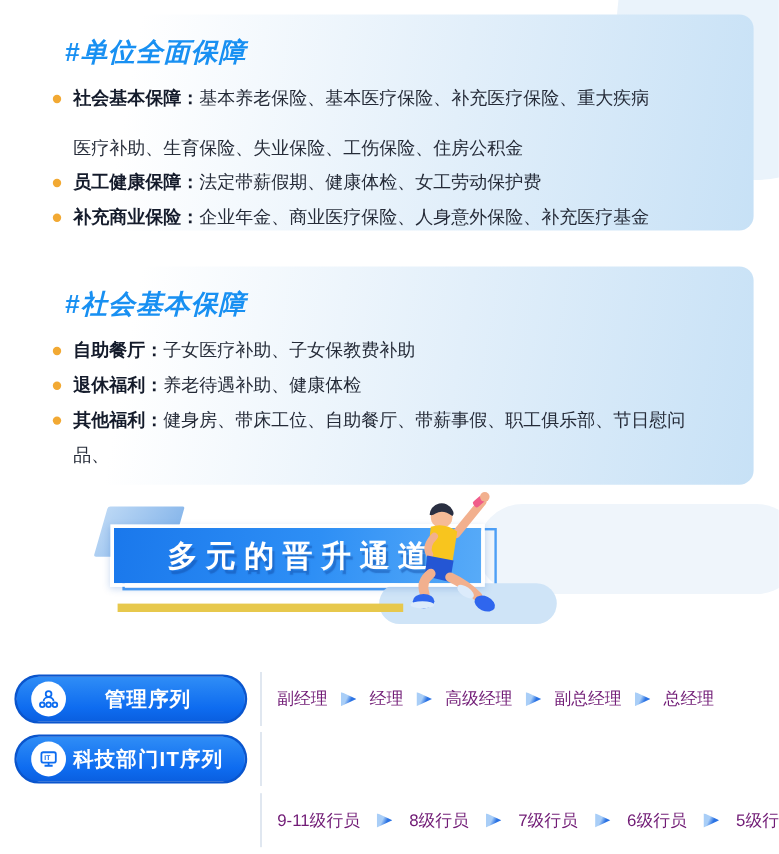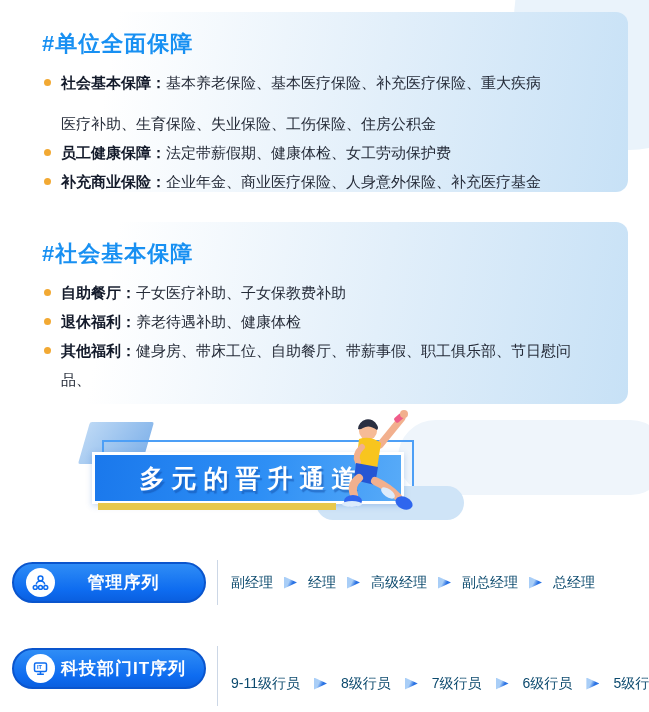--- a/index.html
+++ b/index.html
@@ -13,58 +13,58 @@
   .blob-mid{position:absolute;left:398px;top:420px;width:270px;height:75px;border-radius:45px;background:#eff5fb;}
 
   
   .card{
     position:absolute;left:30px;width:598px;border-radius:12px;box-sizing:border-box;
     background:linear-gradient(100deg,#ffffff 14%,#e2effa 58%,#c7e1f6 100%);
     padding:15px 38px 0 10px;
   }
   #card1{top:12px;height:180px;}
   #card2{top:222px;height:182px;}
-  .card h2{margin:2px 0 9px 2px;font-size:22px;font-weight:bold;color:#1890f2;letter-spacing:1px;}
+  .card h2{margin:2px 0 9px 14px;font-size:22px;font-weight:bold;color:#1890f2;letter-spacing:1px;font-style:italic;}
   .item{position:relative;padding-left:21px;font-size:15px;line-height:29px;color:#252b38;}
   .item .dot{position:absolute;left:4px;top:11px;width:7px;height:7px;border-radius:50%;background:#f2a933;}
   .item b{font-weight:bold;color:#141b2b;}
   .item .l2{display:block;margin-top:12px;}
 
   
   .banner{position:absolute;left:78px;top:412px;width:360px;height:104px;}
   .flag{position:absolute;left:6px;top:10px;width:64px;height:42px;border-radius:2px;
     background:linear-gradient(115deg,#bcd8f5,#7fb1e9);transform:skewX(-16deg);}
   .box-echo{position:absolute;left:24px;top:28px;width:312px;height:52px;border:2px solid #4d9ff6;box-sizing:border-box;}
-  .banner-box{position:absolute;left:14px;top:40px;width:312px;height:52px;box-sizing:border-box;
+  .banner-box{position:absolute;left:14px;top:25px;width:312px;height:52px;box-sizing:border-box;
     background:linear-gradient(100deg,#1a78ec 0%,#2e8ff5 55%,#58abf8 100%);
     border:3px solid #ffffff;box-shadow:0 2px 6px rgba(30,100,200,.25);
     display:flex;align-items:center;justify-content:center;}
   .banner-title{color:#fff;font-size:25px;font-weight:bold;letter-spacing:7px;padding-left:7px;
     text-shadow:2px 3px 1px rgba(15,70,160,.45);white-space:nowrap;}
   .gold-bar{position:absolute;left:20px;top:91px;width:238px;height:7px;background:#e7c84c;}
   .cloud{position:absolute;left:238px;top:74px;width:148px;height:34px;border-radius:24px;background:#cfe4f7;}
   .person{position:absolute;left:250px;top:-7px;width:104px;height:112px;}
 
   
   .track{position:absolute;left:0;width:649px;height:41px;}
   #track1{top:562px;}
-  #track2{top:648px;}
+  #track2{top:612px;}
   #track3{top:663px;}
   .pill{
     position:absolute;left:12px;top:0;width:194px;height:41px;border-radius:21px;box-sizing:border-box;
     background:linear-gradient(180deg,#2f8df6 0%,#0e6cf0 70%,#0a5fe0 100%);
     border:2px solid #0a55cd;
     display:flex;align-items:center;padding:0 12px 0 12px;
   }
   .icon-circle{width:29px;height:29px;border-radius:50%;background:#ffffff;flex:0 0 auto;
     display:flex;align-items:center;justify-content:center;}
   .pill-label{flex:1;text-align:center;color:#ffffff;font-size:17px;font-weight:bold;letter-spacing:1px;white-space:nowrap;}
   .divider{position:absolute;left:217px;top:-2px;width:1px;height:45px;background:#ccd7e6;}
   .steps{position:absolute;left:231px;top:0;height:41px;display:flex;align-items:center;gap:11px;
-    font-size:14px;color:#0c4a6e;white-space:nowrap;}
+    font-size:14px;color:#701a75;white-space:nowrap;}
   #track2 .steps{gap:17px;}
   #track3 .steps{gap:14px;}
   .arrow{display:inline-block;width:13px;height:12px;
     background:linear-gradient(115deg,#a9cef7 38%,#2b73e4 62%);
     clip-path:polygon(0 0,100% 50%,0 100%);}
 </style>
 </head>
 <body>
 
 <div class="blob-tr"></div>

